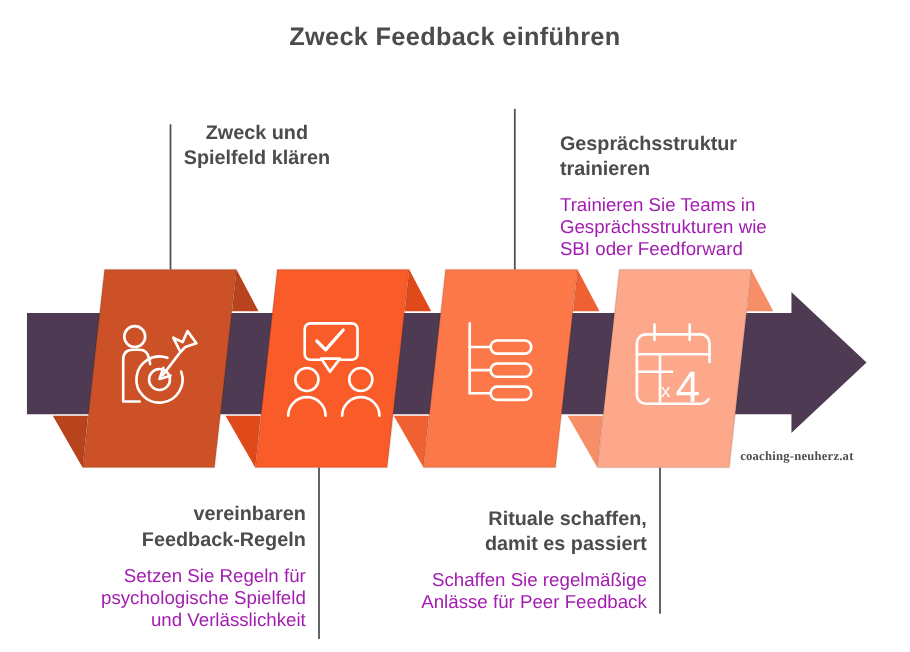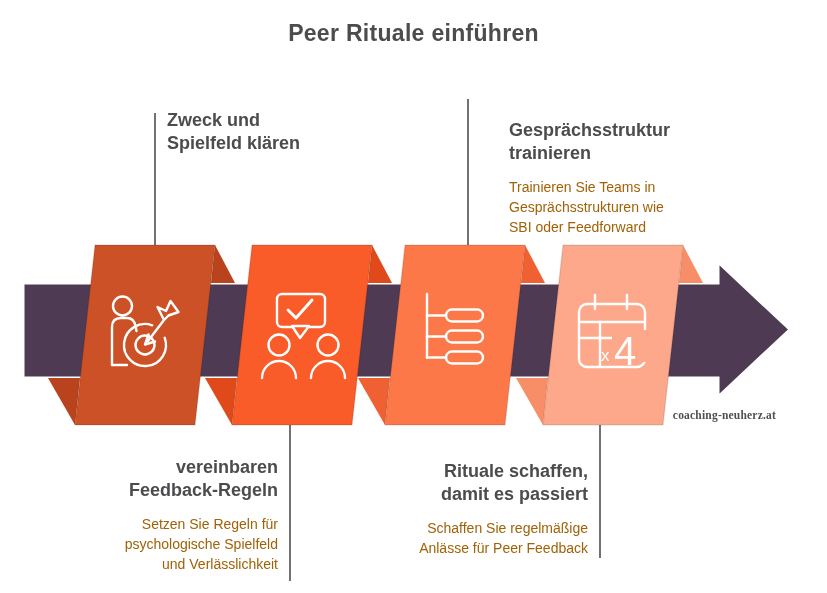--- a/index.html
+++ b/index.html
@@ -7,37 +7,37 @@
     position:relative;width:827px;height:593px;background:#ffffff;overflow:hidden;
     font-family:"Liberation Sans", sans-serif;
   }
   .page-title{
     position:absolute;left:0;right:0;top:20px;text-align:center;
     font-size:23px;font-weight:700;color:#4c4c4e;letter-spacing:.3px;
   }
   .diagram-svg{position:absolute;left:0;top:0;}
   .tb{position:absolute;}
   .tb .hline{display:block;font-size:18px;font-weight:700;line-height:23px;color:#4c4c4e;}
-  .tb .bline{display:block;font-size:14px;font-weight:400;line-height:20px;color:#a16207;}
+  .tb .bline{display:block;font-size:17px;font-weight:400;line-height:20px;color:#a21caf;}
   .tb .body{margin-top:12px;}
   .tb.align-right{text-align:right;}
   .watermark{
     position:absolute;top:409px;right:51px;
     font-size:11.5px;font-weight:700;color:#4f4f52;letter-spacing:.2px;font-family:Liberation Serif, serif;
   }
   .icon{fill:none;stroke:#ffffff;stroke-width:2.4;stroke-linecap:round;stroke-linejoin:round;}
   .connector{stroke:#4f4f52;stroke-width:1.6;}
   .face{stroke:rgba(0,0,0,0.10);stroke-width:1.5;}
 </style>
 </head>
 <body>
 
 <div class="stage">
 
-  <div class="page-title">Peer Rituale einführen</div>
+  <div class="page-title">Zweck Feedback einführen</div>
 
   <svg class="diagram-svg" width="827" height="593" viewBox="0 0 827 593">
 
     <line class="connector" x1="155" y1="113" x2="155" y2="245"></line>
     <line class="connector" x1="468" y1="99" x2="468" y2="245"></line>
     <line class="connector" x1="290" y1="425" x2="290" y2="581"></line>
     <line class="connector" x1="600" y1="425" x2="600" y2="558"></line>
 
     <path d="M23,283 L718,283 L718,262 L790,329.5 L718,397 L718,378 L23,378 Z" stroke="#ffffff" stroke-width="3" stroke-linejoin="miter" fill="#4e3a52"></path>
 
@@ -97,21 +97,21 @@
         <line x1="579" y1="322" x2="645" y2="322"></line>
         <line x1="579" y1="338" x2="616" y2="338"></line>
         <line x1="600" y1="322" x2="600" y2="367"></line>
         <rect x="612" y="330" width="36" height="32" stroke="none" fill="#fda88b"></rect>
         <text x="601" y="361" fill="#ffffff" stroke="none" style="font-family:'Liberation Sans',sans-serif;font-size:17px;">x</text>
         <text x="614" y="365" fill="#ffffff" stroke="none" style="font-family:'Liberation Sans',sans-serif;font-size:40px;">4</text>
       </g>
     </g>
   </svg>
 
-  <div class="tb" style="left:167px;top:109px;">
+  <div class="tb" style="left:167px;top:109px;text-align:center;">
     <div>
       <span class="hline">Zweck und</span>
       <span class="hline">Spielfeld klären</span>
     </div>
   </div>
 
   <div class="tb" style="left:509px;top:95px;margin-top:24px;">
     <div>
       <span class="hline">Gesprächsstruktur</span>
       <span class="hline">trainieren</span>

